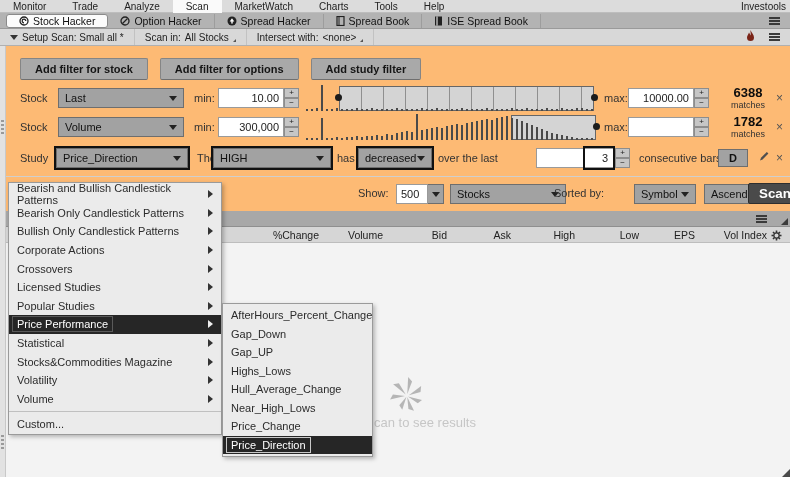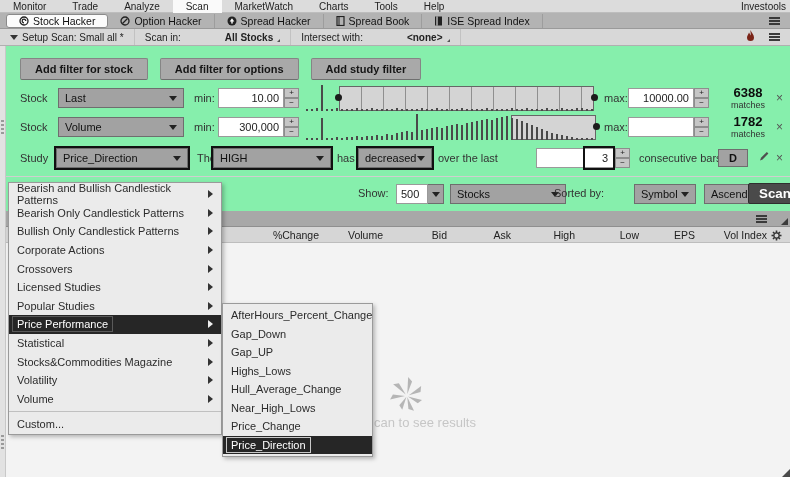--- a/index.html
+++ b/index.html
@@ -31,25 +31,25 @@
   
   .setupbar { left:0; top:29px; width:790px; height:17px; background:#d8d8d8;
               border-bottom:1px solid #b0b0b0; display:flex; align-items:center; font-size:10px; }
   .setup-sec { display:flex; align-items:center; gap:4px; padding:0 10px; height:100%;
                border-right:1px solid #c2c2c2; }
   .caret-down { width:0; height:0; border-left:4px solid transparent; border-right:4px solid transparent;
                 border-top:5px solid #333; }
   .mini-dd { width:0; height:0; border-left:3px solid transparent; border-top:3px solid transparent;
              border-bottom:3px solid #555; align-self:flex-end; margin-bottom:3px; }
   .setupbar .spacer { flex:1; }
-  .setupbar b { font-weight:bold;margin-left:40px; }
+  .setupbar b { font-weight:normal; }
   .flame { margin-right:14px; }
 
   
-  .content { left:6px; top:46px; width:784px; height:165px; background:#86efac;padding-left:16px; }
+  .content { left:6px; top:46px; width:784px; height:165px; background:#fdba74;padding-left:16px; }
   .leftstrip { left:0; top:46px; width:6px; height:431px; background:#e2e2e2; border-right:1px solid #c8c8c8; }
   .grip { position:absolute; left:1px; width:3px; height:14px; background:repeating-linear-gradient(#9a9a9a 0 2px, transparent 2px 4px); }
 
   .btnrow { position:absolute; left:14px; top:12px; display:flex; gap:12px; }
   .gbtn { background:#a9a9a9; border:1px solid #858585; border-bottom-color:#6f6f6f;
           padding:4px 14px; font-weight:bold; font-size:11px; color:#151515; border-radius:2px; }
 
   .frow { position:absolute; left:0; width:784px; height:28px; }
   .frow .lbl { position:absolute; top:8px; color:#333; }
   .drop { position:absolute; height:20px; background:#a2a2a2; border:1px solid #6e6e6e;
@@ -181,21 +181,21 @@
     </span>
     <span>Spread Book</span>
   </div>
   <div class="tab">
     <span>
       <svg width="9" height="10">
           <rect x="1" y="0.5" width="7" height="9" fill="#222"></rect>
           <line x1="3" y1="0.5" x2="3" y2="9.5" stroke="#fff" stroke-width="1"></line>
         </svg>
     </span>
-    <span>ISE Spread Index</span>
+    <span>ISE Spread Book</span>
   </div>
   <div class="spacer"></div>
   <div class="hamb"></div>
 </div>
 
 <div class="abs setupbar">
   <div class="setup-sec">
     <span class="caret-down"></span>
     <span>Setup Scan: Small all *</span>
   </div>

